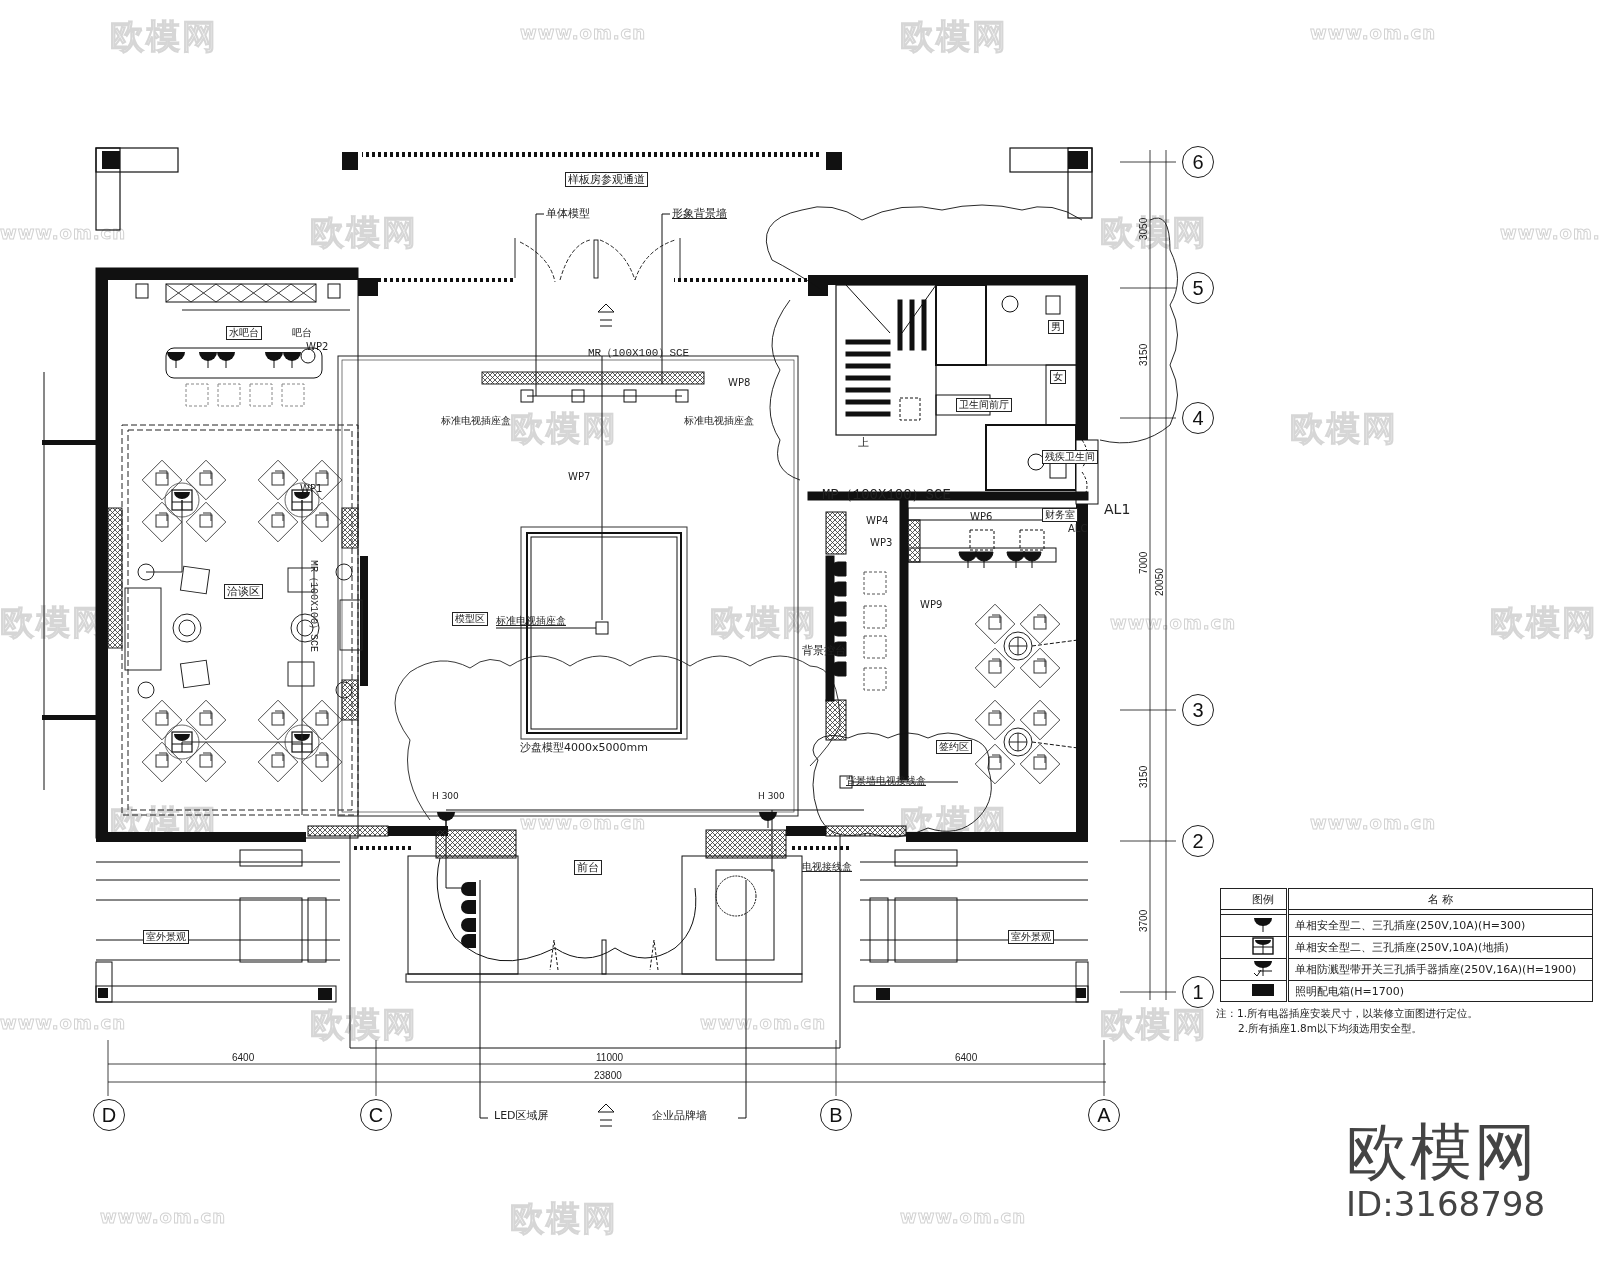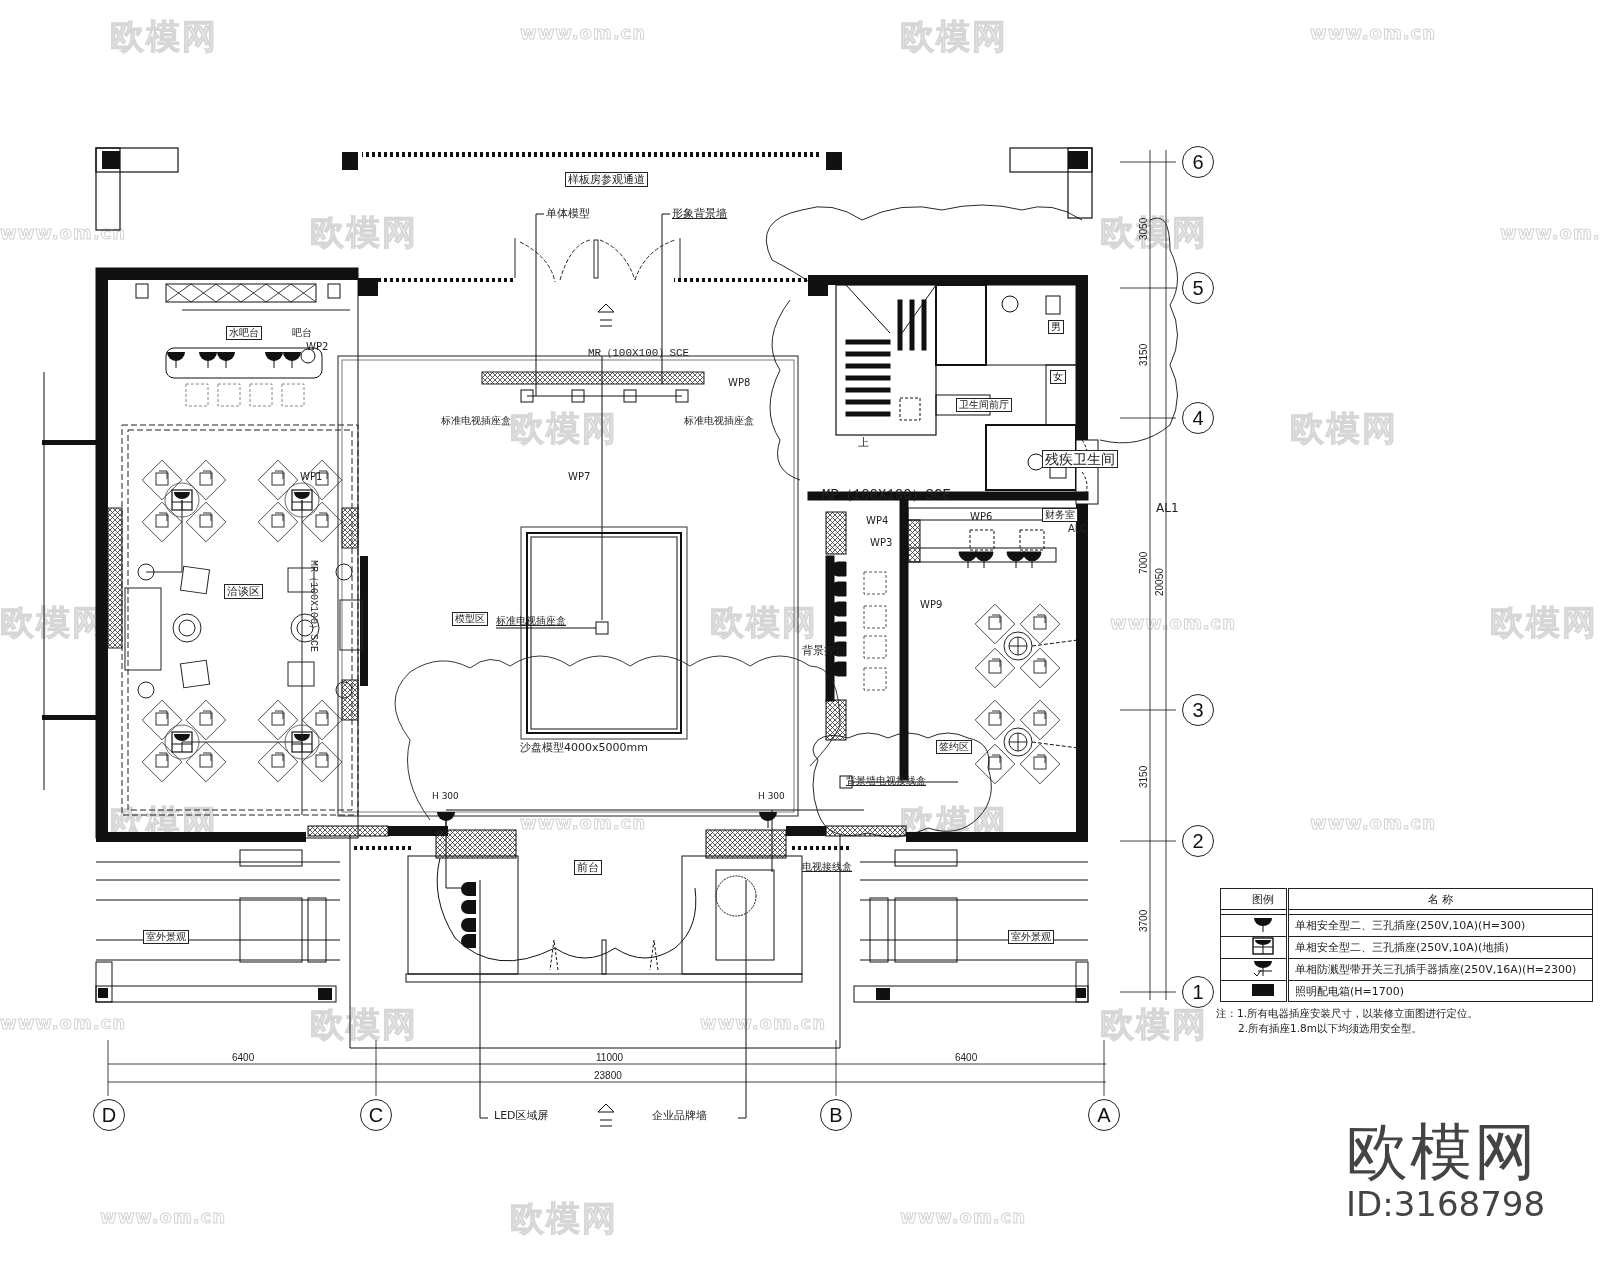--- a/index.html
+++ b/index.html
@@ -385,39 +385,39 @@
 <div class="lbl" style="left:546px;top:208px;">单体模型</div>
 <div class="lbl" style="left:672px;top:208px;text-decoration:underline;">形象背景墙</div>
 <div class="lbl" style="left:588px;top:348px;font-family:'Liberation Mono',monospace;">MR（100X100）SCE</div>
 <div class="lbl" style="left:728px;top:378px;font-size:10px;">WP8</div>
 <div class="lbl" style="left:441px;top:416px;font-size:10px;">标准电视插座盒</div>
 <div class="lbl" style="left:684px;top:416px;font-size:10px;">标准电视插座盒</div>
 <div class="lbl" style="left:568px;top:472px;font-size:10px;">WP7</div>
 <div class="lbl boxed" style="left:226px;top:326px;font-size:10px;">水吧台</div>
 <div class="lbl" style="left:292px;top:328px;font-size:10px;">吧台</div>
 <div class="lbl" style="left:306px;top:342px;font-size:10px;">WP2</div>
-<div class="lbl" style="left:300px;top:472px;font-size:10px;">WP1</div>
+<div class="lbl" style="left:300px;top:484px;font-size:10px;">WP1</div>
 <div class="lbl boxed" style="left:224px;top:584px;">洽谈区</div>
 <div class="lbl" style="left:318px;top:560px;font-size:10px;transform:rotate(90deg);transform-origin:left top;font-family:'Liberation Mono',monospace;">MR（100X100）SCE</div>
 <div class="lbl boxed" style="left:452px;top:612px;font-size:10px;">模型区</div>
 <div class="lbl" style="left:496px;top:616px;font-size:10px;text-decoration:underline;">标准电视插座盒</div>
 <div class="lbl" style="left:520px;top:742px;">沙盘模型4000x5000mm</div>
 <div class="lbl" style="left:432px;top:792px;font-size:9px;">H 300</div>
 <div class="lbl" style="left:758px;top:792px;font-size:9px;">H 300</div>
 <div class="lbl boxed" style="left:574px;top:860px;">前台</div>
 <div class="lbl" style="left:802px;top:862px;font-size:10px;text-decoration:underline;">电视接线盒</div>
 <div class="lbl boxed" style="left:143px;top:930px;font-size:10px;">室外景观</div>
 <div class="lbl boxed" style="left:1008px;top:930px;font-size:10px;">室外景观</div>
 <div class="lbl" style="left:858px;top:437px;">上</div>
 <div class="lbl boxed" style="left:956px;top:398px;font-size:10px;">卫生间前厅</div>
 <div class="lbl boxed" style="left:1048px;top:320px;font-size:10px;">男</div>
 <div class="lbl boxed" style="left:1050px;top:370px;font-size:10px;">女</div>
-<div class="lbl boxed" style="left:1042px;top:450px;font-size:14px;text-align:center;">残疾卫生间</div>
+<div class="lbl boxed" style="left:1042px;top:450px;font-size:10px;text-align:center;">残疾卫生间</div>
 <div class="lbl" style="left:822px;top:488px;font-size:14px;font-family:'Liberation Mono',monospace;">MP（100X100）SCE</div>
-<div class="lbl" style="left:1156px;top:502px;font-size:12px;text-align:center;">AL1</div>
+<div class="lbl" style="left:1104px;top:502px;font-size:14px;text-align:center;">AL1</div>
 <div class="lbl" style="left:1068px;top:524px;font-size:10px;">ALC</div>
 <div class="lbl boxed" style="left:1042px;top:508px;font-size:10px;">财务室</div>
 <div class="lbl" style="left:970px;top:512px;font-size:10px;">WP6</div>
 <div class="lbl" style="left:866px;top:516px;font-size:10px;">WP4</div>
 <div class="lbl" style="left:870px;top:538px;font-size:10px;">WP3</div>
 <div class="lbl" style="left:920px;top:600px;font-size:10px;">WP9</div>
 <div class="lbl" style="left:802px;top:645px;font-size:11px;">背景控台</div>
 <div class="lbl boxed" style="left:936px;top:740px;font-size:10px;">签约区</div>
 <div class="lbl" style="left:846px;top:776px;font-size:10px;text-decoration:underline;">背景墙电视接线盒</div>
 <div class="lbl" style="left:494px;top:1110px;">LED区域屏</div>
@@ -477,21 +477,21 @@
   </tr>
   <tr>
     <td class="sym">
       <svg width="22" height="18" viewBox="0 0 22 18">
             <path d="M2 2 h18 a9 7 0 0 1 -18 0z" fill="#111"></path>
             <line x1="11" y1="8" x2="11" y2="17" stroke="#111"></line>
             <line x1="6" y1="12" x2="20" y2="12" stroke="#111"></line>
             <path d="M2 14 l3 3 4 -6" fill="none" stroke="#111"></path>
           </svg>
     </td>
-    <td>单相防溅型带开关三孔插手器插座(250V,16A)(H=2300)</td>
+    <td>单相防溅型带开关三孔插手器插座(250V,16A)(H=1900)</td>
   </tr>
   <tr>
     <td class="sym">
       <svg width="22" height="14" viewBox="0 0 22 14">
             <rect x="0" y="1" width="22" height="12" fill="#111"></rect>
           </svg>
     </td>
     <td>照明配电箱(H=1700)</td>
   </tr>
 </tbody>

